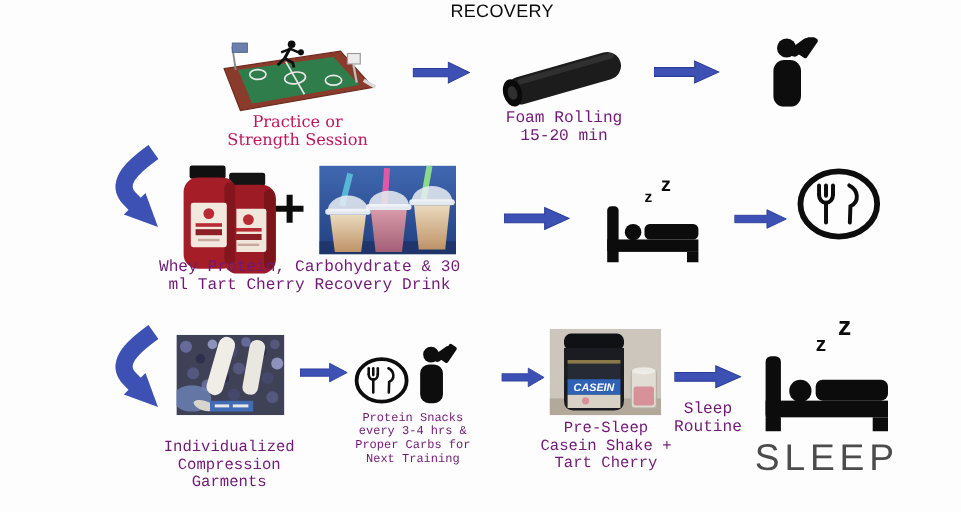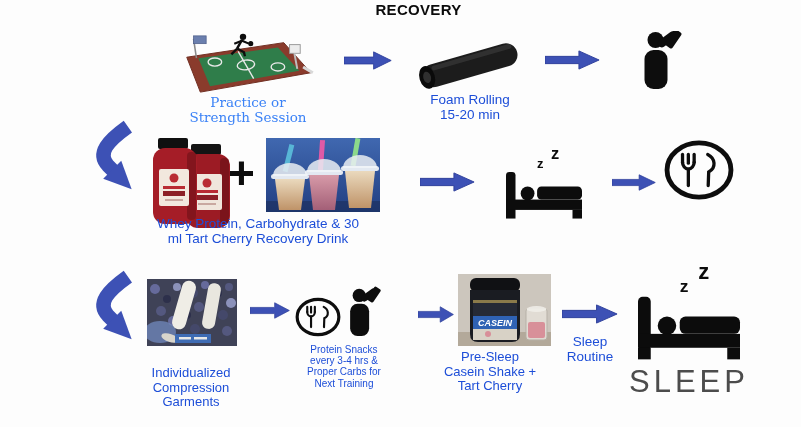--- a/index.html
+++ b/index.html
@@ -3,27 +3,27 @@
 <meta charset="utf-8">
 <style>
   html,body{margin:0;padding:0;background:#ffffff;}
   #canvas{
     position:relative;width:801px;height:427px;background:#fdfdfd;overflow:hidden;
     font-family:"Liberation Sans",sans-serif;color:#3a3a3a;
   }
   .abs{position:absolute;}
   #title{
     left:0;right:0;top:1px;text-align:center;padding-left:36px;
-    font-size:15px;font-weight:bold;color:#0b0b0b;letter-spacing:.3px;
+    font-size:15px;font-weight:normal;color:#0b0b0b;letter-spacing:.3px;
   }
   .lbl{
     white-space:pre-line;text-align:center;line-height:1.12;
-    font-size:13px;color:#1d4ed8;
-  }
-  .serif-lbl{font-family:"DejaVu Serif",serif;font-size:13.5px;color:#3b82f6;}
+    font-size:13px;color:#701a75;font-family:Liberation Mono, monospace;
+  }
+  .serif-lbl{font-family:"DejaVu Serif",serif;font-size:13.5px;color:#be185d;}
   .plus{font-size:46px;font-weight:bold;color:#0c0c0c;line-height:1;}
   .sleep-big{
     font-size:31px;letter-spacing:4px;color:#4c4c4c;text-align:center;
     font-family:"Liberation Sans",sans-serif;
   }
   svg{display:block;}
   .zz{font-family:"Liberation Sans",sans-serif;font-weight:bold;fill:#0c0c0c;}
 </style>
 </head>
 <body>
@@ -258,21 +258,21 @@
     <rect x="15" y="26" width="44" height="40" fill="#262a35"></rect>
     <rect x="15" y="26" width="44" height="3" fill="#8a7a4a"></rect>
     <rect x="15" y="42" width="44" height="13" fill="#2f62b4"></rect>
     <text x="37" y="52" font-size="9" font-weight="bold" font-style="italic" fill="#ffffff" text-anchor="middle" font-family="Liberation Sans,sans-serif">CASEIN</text>
     <rect x="15" y="55" width="44" height="11" fill="#d8d2c6"></rect>
     <circle cx="30" cy="60" r="3" fill="#d88f99"></circle>
     <rect x="68" y="34" width="21" height="32" rx="3" fill="#e4e0d8" opacity="0.88" stroke="#b5afa5" stroke-width="1"></rect>
     <rect x="70" y="48" width="17" height="16" rx="2" fill="#d89099"></rect>
     <ellipse cx="78.5" cy="35" rx="10" ry="3" fill="#f0ede8" opacity="0.9"></ellipse>
   </svg>
-  <div class="abs lbl" style="left:428px;top:350px;width:124px">Pre-Sleep
+  <div class="abs lbl" style="left:443px;top:350px;width:124px">Pre-Sleep
 Casein Shake +
 Tart Cherry</div>
 
   <svg class="abs" style="left:562px;top:304px" width="56" height="20" viewBox="0 0 60 22" preserveAspectRatio="none">
     <polygon points="0,7 37,7 37,1 59,11 37,21 37,15 0,15" fill="#3d51b5" stroke="#2c3d99" stroke-width="1"></polygon>
   </svg>
   <div class="abs lbl" style="left:550px;top:334px;width:80px;font-size:13.5px">Sleep
 Routine</div>
 
   <svg class="abs" style="left:630px;top:262px" width="118" height="102" viewBox="0 0 100 88">

